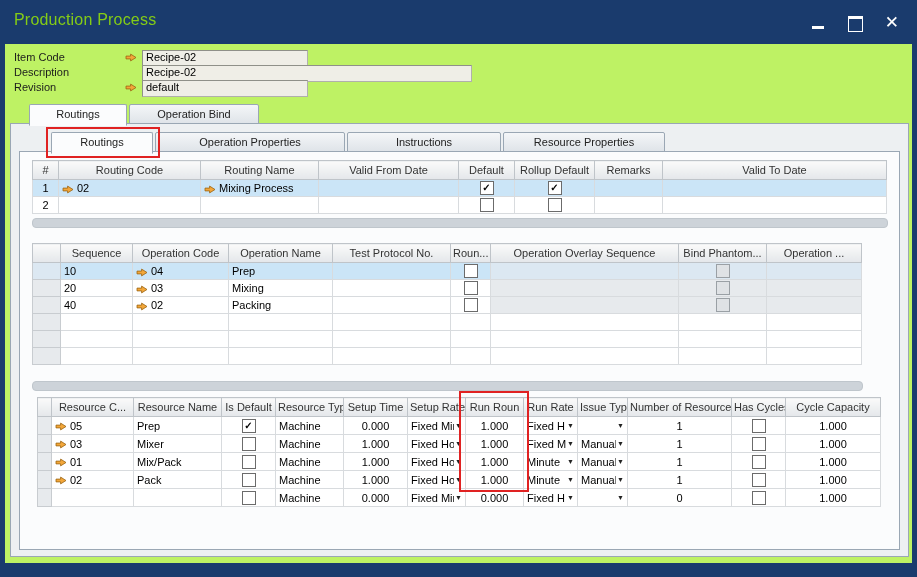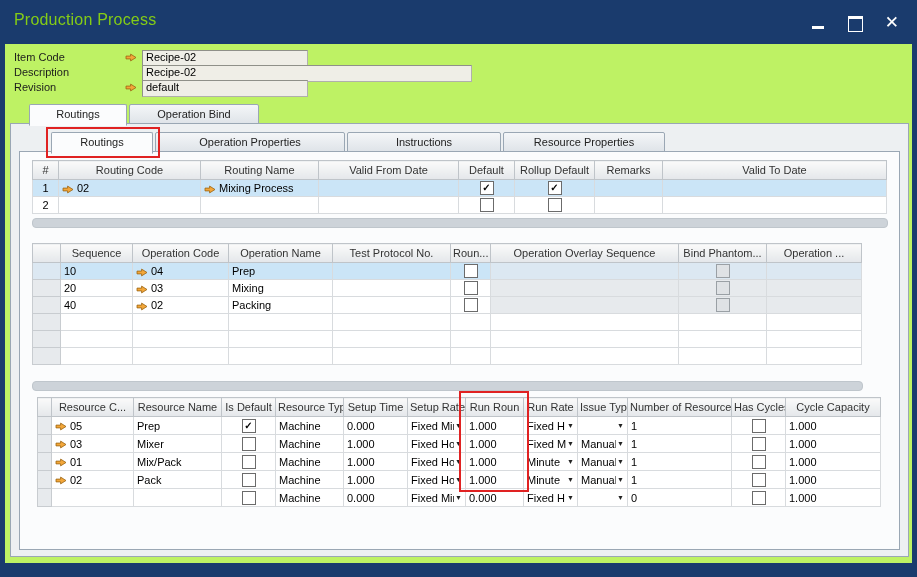--- a/index.html
+++ b/index.html
@@ -24,21 +24,21 @@
   .panel.white{background:#fbfcfd}
   table.grid{border-collapse:collapse;table-layout:fixed;background:#fff;font-size:11px;position:absolute;border:1px solid #aab2ba}
   .grid th{height:18px;font-weight:normal;background:linear-gradient(#fafafa,#e4e7ea);border:1px solid #bfc4c9;color:#333;text-align:center;padding:0 2px;overflow:hidden;white-space:nowrap;font-size:11px}
   .grid td{height:16px;border:1px solid #d8dbde;padding:0 3px;overflow:hidden;white-space:nowrap;color:#000;background:#fff}
   .t3 td{height:17px}
   .grid td.sel{background:#e7eaed;border-color:#c8ccd0}
   .grid td.dis{background:#e7eaed}
   .grid tr.selected td{background:#cbe5f7}
   .grid tr.selected td.sel,.grid tr.selected td.dis{background:#dce8f2}
   td.c{text-align:center}
-  td.r{text-align:left}
+  td.r{text-align:center}
   .cb{display:inline-block;width:12px;height:12px;border:1px solid #6b6b6b;background:#fff;vertical-align:middle;text-align:center;line-height:10px}
   .cb .mark{visibility:hidden;font-size:10px;font-weight:bold;color:#000}
   .cb.checked .mark{visibility:visible}
   .cb.gray{background:#dfe2e5;border-color:#9aa0a5}
   .ddc{display:flex;align-items:center;height:100%}
   .ddt{flex:1 1 auto;overflow:hidden;white-space:nowrap}
   .dda{flex:0 0 auto;font-size:7px;color:#222;padding-left:1px}
   .hscroll{position:absolute;height:8px;border-radius:4px;background:#cdd3d9;border:1px solid #bfc6cc}
   .annot{position:absolute;border:2px solid #e02222;z-index:9;pointer-events:none}
 </style>

